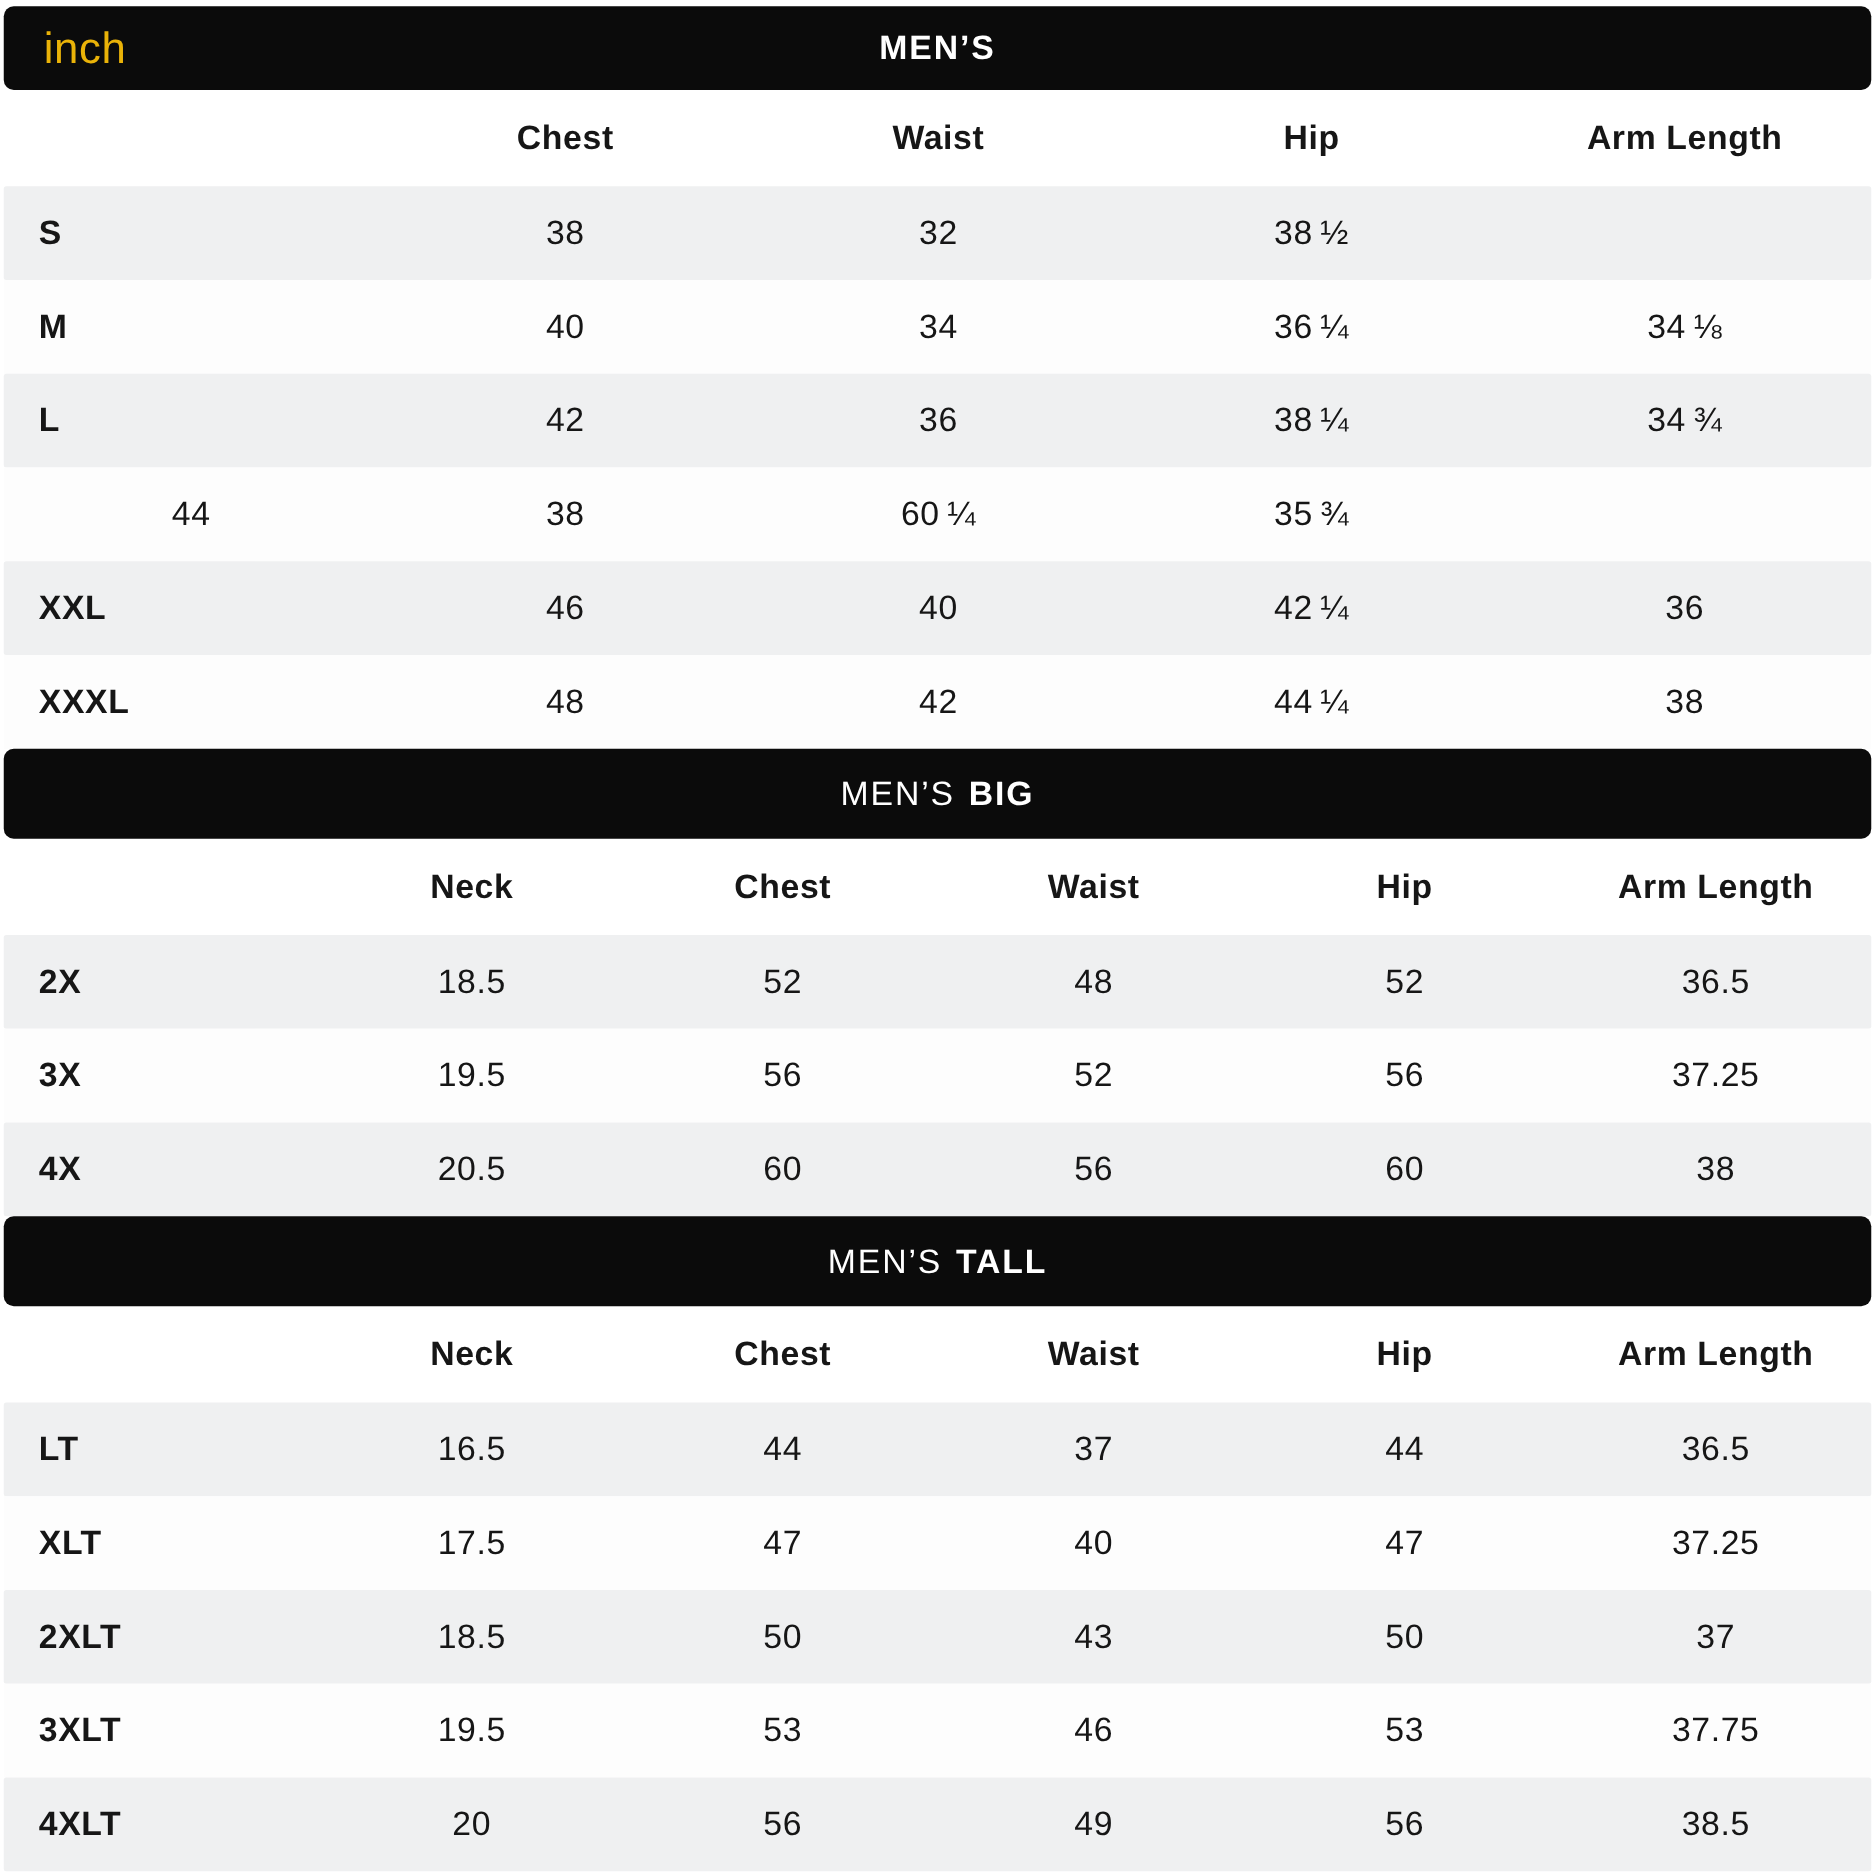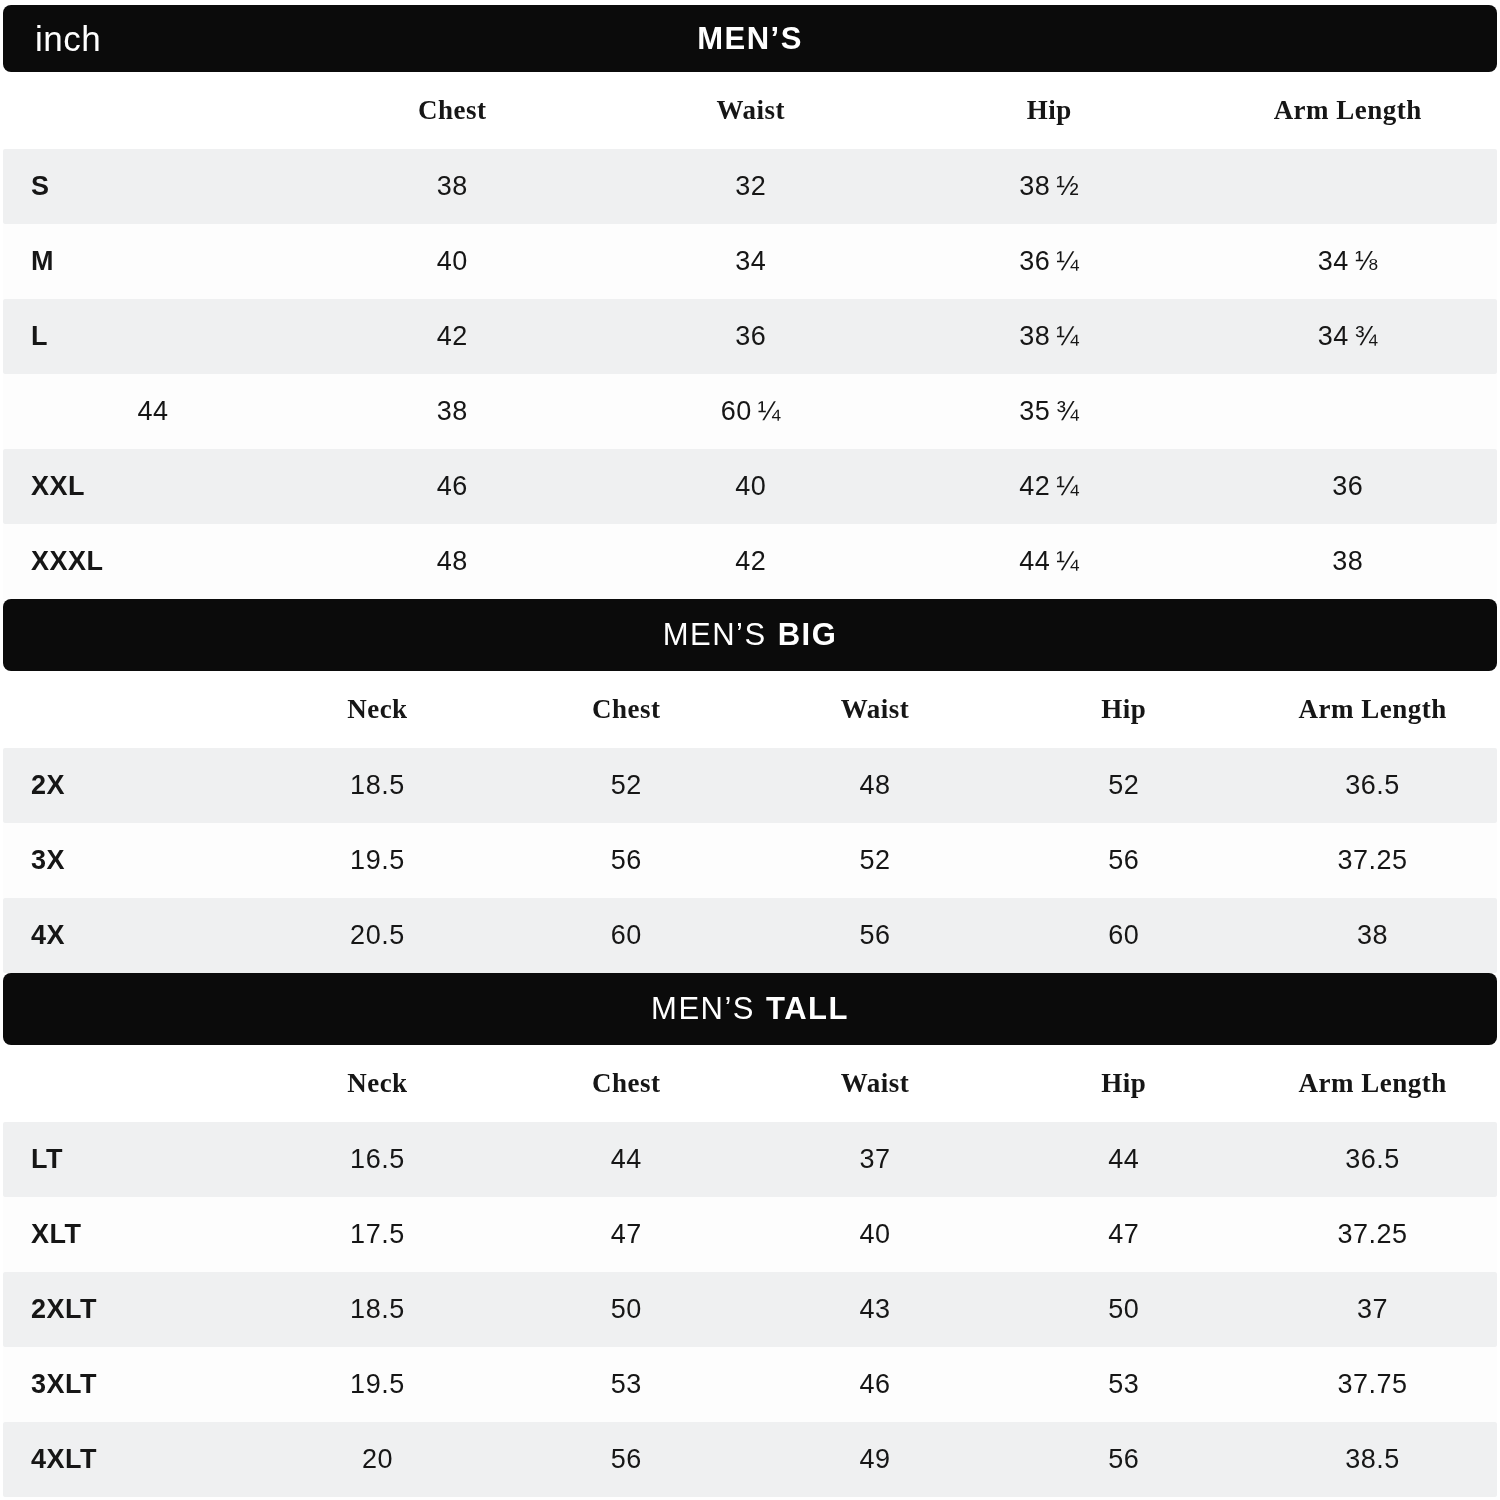--- a/index.html
+++ b/index.html
@@ -27,43 +27,43 @@
     align-items: center;
     justify-content: center;
     position: relative;
   }
   .bar-first { height: 67px; }
   .unit {
     position: absolute;
     left: 32px;
     top: 50%;
     transform: translateY(-50%);
-    color: #ffffff;
+    color: #eab308;
     font-size: 35px;
     font-weight: 400;
     letter-spacing: 0.5px;
   }
   .bar-title {
     color: #ffffff;
-    font-size: 31px;
+    font-size: 27px;
     letter-spacing: 1.5px;
     display: flex;
     gap: 11px;
     align-items: baseline;
   }
   .bar-title span:empty { display: none; }
   .t-reg  { font-weight: 400; }
   .t-bold { font-weight: 700; }
   .row {
     margin: 0 3px;
     display: grid;
     align-items: center;
     height: 75px;
   }
-  .header-row { height: 77px; background: transparent; font-family: Liberation Serif, serif; }
+  .header-row { height: 77px; background: transparent; }
   .cols5 { grid-template-columns: 300px repeat(4, 1fr); }
   .cols6 { grid-template-columns: 250px repeat(5, 1fr); }
   .stripe { background: #eff0f1; border-radius: 2px; }
   .data-row:not(.stripe) { background: #fdfdfd; }
   .cell {
     text-align: center;
     font-size: 27px;
     letter-spacing: 0.5px;
     white-space: nowrap;
   }

